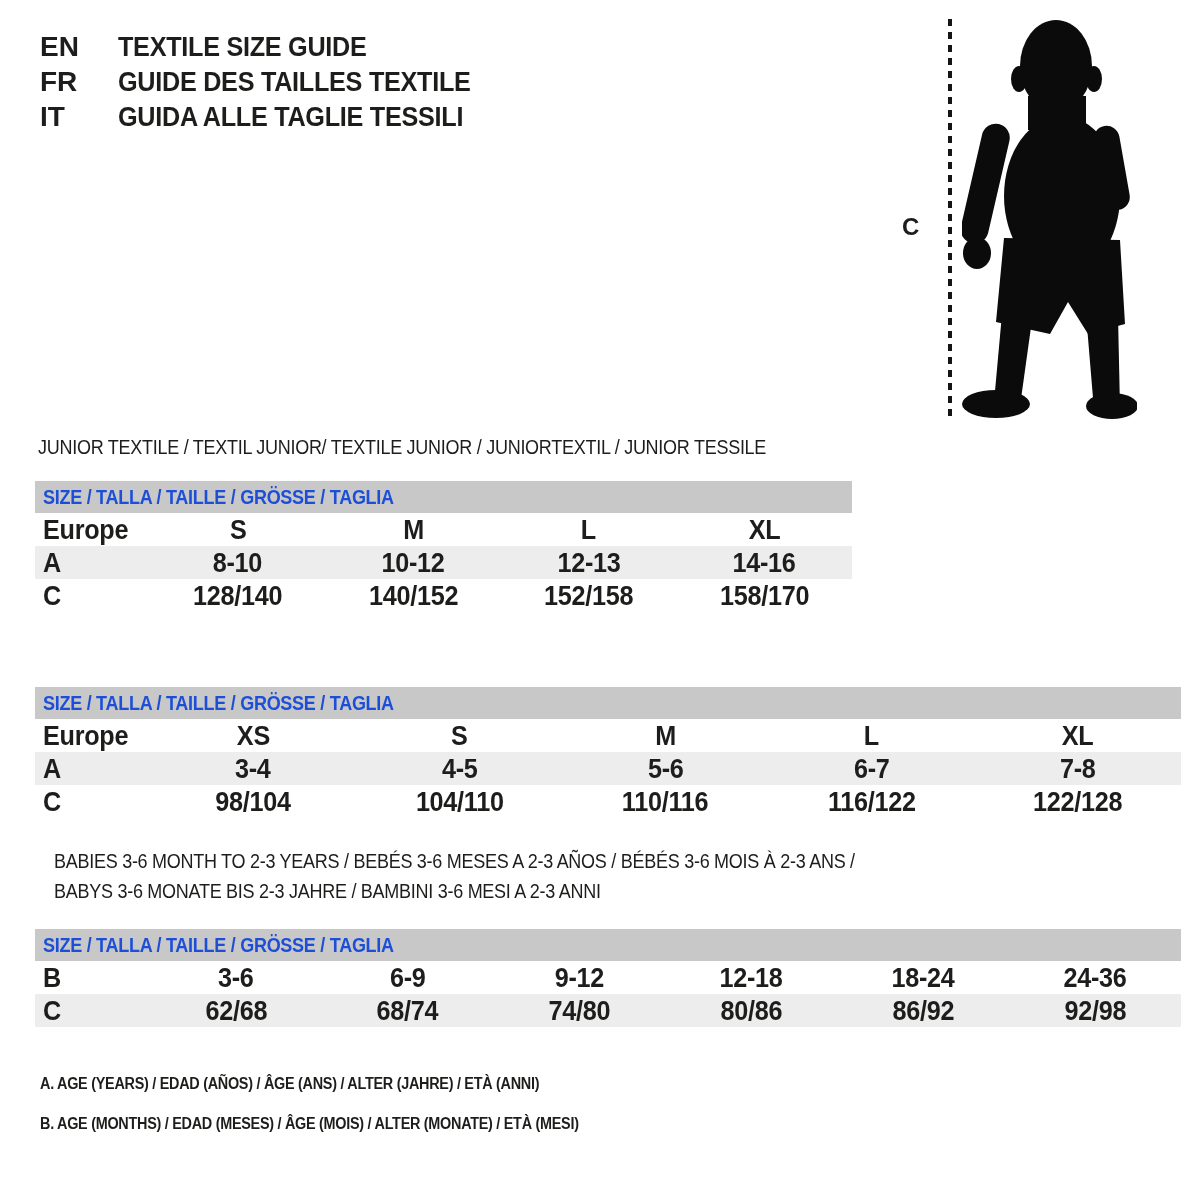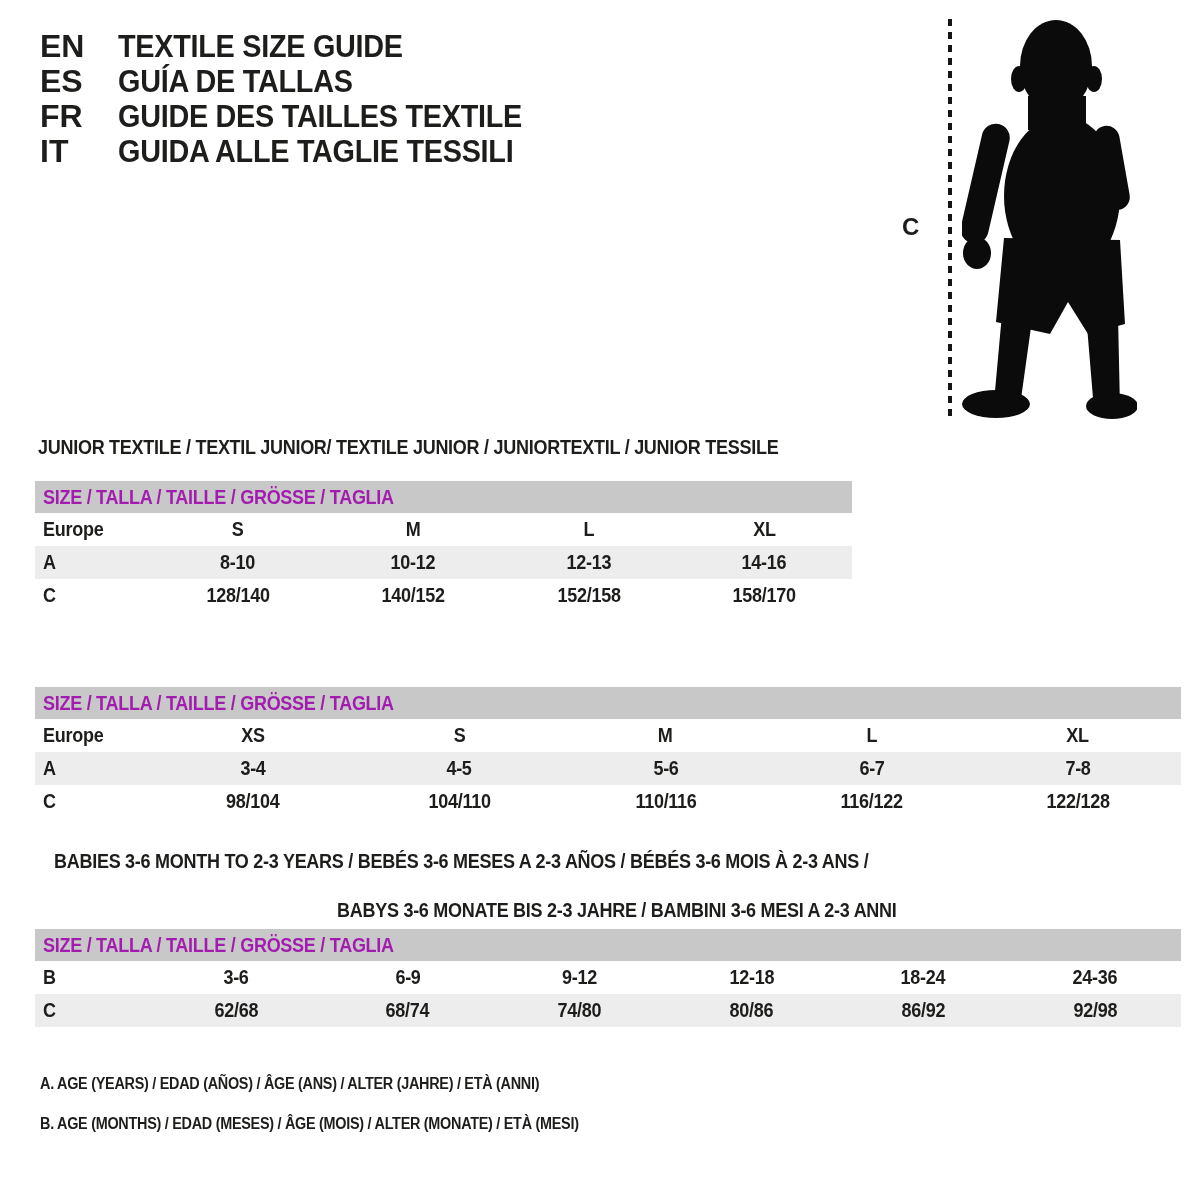--- a/index.html
+++ b/index.html
@@ -5,56 +5,52 @@
   html,body{margin:0;padding:0;background:#fff;}
   .canvas{
     position:relative;width:1200px;height:1200px;overflow:hidden;
     background:var(--page-bg,#ffffff);
     color:var(--ink,#1d1d1b);
     font-family:"Liberation Sans","DejaVu Sans",sans-serif;
   }
   .cond{display:inline-block;transform:scaleX(.9);transform-origin:0 50%;white-space:nowrap;letter-spacing:-.3px;}
   
   .lang-block{position:absolute;left:40px;top:29px;}
-  .lang-row{display:flex;height:35px;align-items:center;font-weight:bold;font-size:32px;}
+  .lang-row{display:flex;height:35px;align-items:center;font-weight:bold;font-size:28px;}
   .lang-code{width:78px;flex:0 0 78px;}
   
   .dash-line{position:absolute;left:948px;top:19px;width:4px;height:398px;
     background:repeating-linear-gradient(to bottom,#151515 0 7px,transparent 7px 13px);}
   .c-label{position:absolute;left:902px;top:213px;width:34px;font-weight:bold;font-size:24px;text-align:left;}
   .baby-svg{position:absolute;left:962px;top:16px;}
   
-  .sec-heading{position:absolute;font-weight:bold;font-size:20px;line-height:30px;white-space:nowrap;text-align:right;}
+  .sec-heading{position:absolute;font-weight:normal;font-size:20px;line-height:30px;white-space:nowrap;}
   .sec-heading .subscript{font-size:12px;vertical-align:-3px;}
   .size-bar{position:absolute;height:32px;background:var(--header-bar,#c8c8c8);
-    font-weight:bold;font-size:20px;line-height:32px;padding-left:8px;box-sizing:border-box;color:#a21caf;}
+    font-weight:bold;font-size:20px;line-height:32px;padding-left:8px;box-sizing:border-box;color:#1d4ed8;}
   .stable{position:absolute;}
-  .trow{display:flex;height:33px;align-items:center;font-weight:bold;font-size:20px;}
+  .trow{display:flex;height:33px;align-items:center;font-weight:bold;font-size:28px;}
   .trow.shaded{background:var(--row-shade,#ededed);}
   .tcell{flex:1;text-align:center;}
   .tcell .c{display:inline-block;transform:scaleX(.9);letter-spacing:-.3px;white-space:nowrap;}
   .tlabel{flex:0 0 115px;text-align:left;padding-left:8px;box-sizing:border-box;}
   .tlabel .c{transform-origin:0 50%;}
   
   .legend{position:absolute;left:40px;top:1064px;}
   .legend-line{height:40px;display:flex;align-items:center;font-weight:bold;font-size:16px;}
 </style>
 </head>
 <body>
 
 <div class="canvas">
 
   <div class="lang-block">
     <div class="lang-row">
       <span class="lang-code">EN</span>
       <span class="cond">TEXTILE SIZE GUIDE</span>
-    </div>
-    <div class="lang-row">
-      <span class="lang-code">ES</span>
-      <span class="cond">GUÍA DE TALLAS</span>
     </div>
     <div class="lang-row">
       <span class="lang-code">FR</span>
       <span class="cond">GUIDE DES TAILLES TEXTILE</span>
     </div>
     <div class="lang-row">
       <span class="lang-code">IT</span>
       <span class="cond">GUIDA ALLE TAGLIE TESSILI</span>
     </div>
   </div>
@@ -134,21 +130,21 @@
         <div class="tcell"><span class="c">98/104</span></div>
         <div class="tcell"><span class="c">104/110</span></div>
         <div class="tcell"><span class="c">110/116</span></div>
         <div class="tcell"><span class="c">116/122</span></div>
         <div class="tcell"><span class="c">122/128</span></div>
       </div>
     </div>
 
   <div class="sec-heading" style="left:54px;top:846px">
     <div><span class="cond">BABIES 3-6 MONTH TO 2-3 YEARS / BEBÉS 3-6 MESES A 2-3 AÑOS / BÉBÉS 3-6 MOIS À 2-3 ANS /</span></div>
-    <div style="margin-top:19px"><span class="cond">BABYS 3-6 MONATE BIS 2-3 JAHRE / BAMBINI 3-6 MESI A 2-3 ANNI</span></div>
+    <div style="margin-top:0"><span class="cond">BABYS 3-6 MONATE BIS 2-3 JAHRE / BAMBINI 3-6 MESI A 2-3 ANNI</span></div>
   </div>
   <div class="size-bar" style="left:35px;top:929px;width:1146px">
     <span class="cond">SIZE / TALLA / TAILLE / GRÖSSE / TAGLIA</span>
   </div>
   <div class="stable" style="left:35px;top:961px;width:1146px">
       <div class="trow">
         <div class="tcell tlabel"><span class="c">B</span></div>
         <div class="tcell"><span class="c">3-6</span></div>
         <div class="tcell"><span class="c">6-9</span></div>
         <div class="tcell"><span class="c">9-12</span></div>

